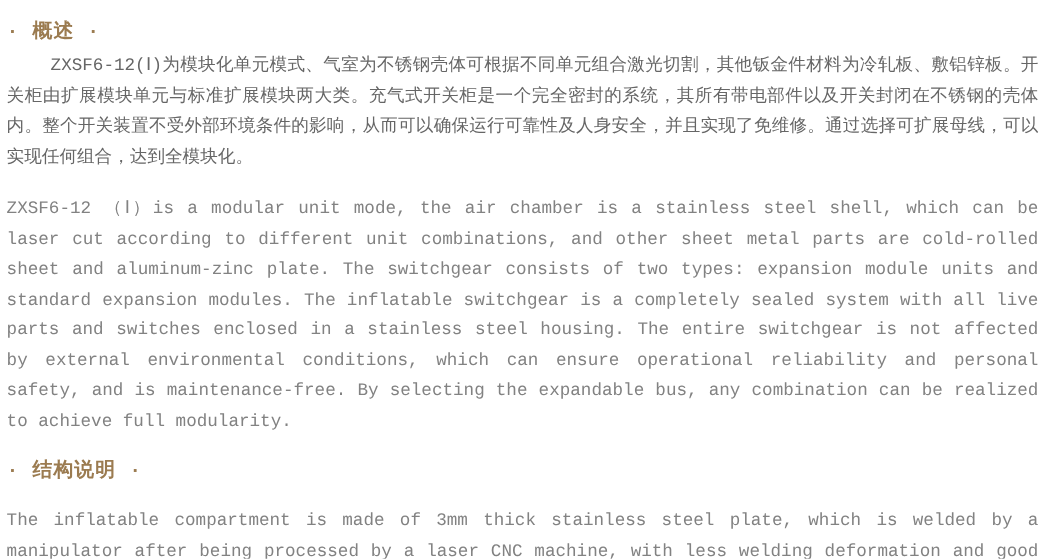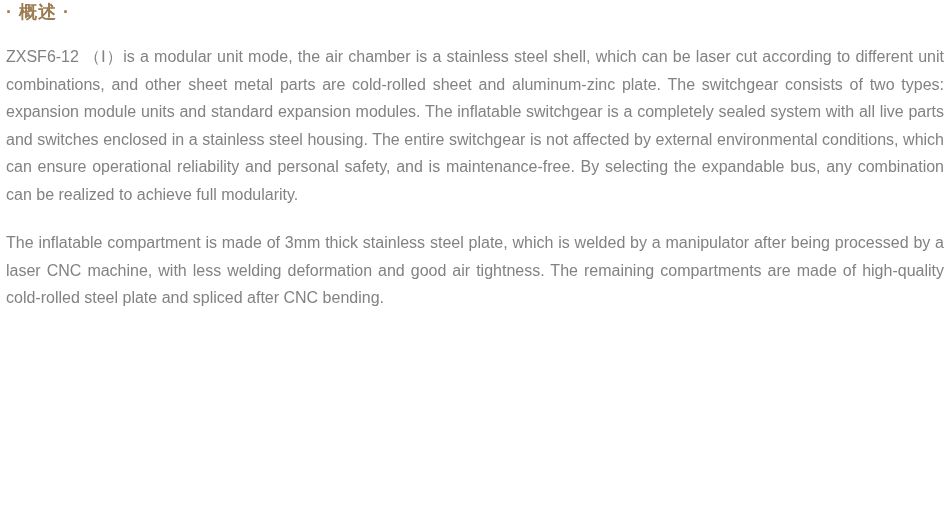--- a/index.html
+++ b/index.html
@@ -7,22 +7,22 @@
     padding: 0;
     background: #ffffff;
     width: 950px;
     height: 508px;
     overflow: hidden;
   }
   .doc {
     box-sizing: border-box;
     width: 950px;
     height: 508px;
-    padding: 1px 6px 0 6px;
-    font-family: Liberation Sans, sans-serif;
+    padding: 19px 6px 0 6px;
+    font-family: Liberation Mono, monospace;
   }
   .section { margin: 0; }
   .section.second { margin-top: 21px; }
   .heading {
     font-size: 18px;
     line-height: 22px;
     font-weight: bold;
     color: #9b7b50;
     margin: 0 0 6px 0;
     letter-spacing: 1px;
@@ -42,20 +42,22 @@
     margin-top: 20px;
   }
 </style>
 </head>
 <body>
 
 <div class="doc">
 
   <div class="section">
     <h2 class="heading">· 概述 ·</h2>
+    <p class="para cn">ZXSF6-12(Ⅰ)为模块化单元模式、气室为不锈钢壳体可根据不同单元组合激光切割，其他钣金件材料为冷轧板、敷铝锌板。开关柜由扩展模块单元与标准扩展模块两大类。充气式开关柜是一个完全密封的系统，其所有带电部件以及开关封闭在不锈钢的壳体内。整个开关装置不受外部环境条件的影响，从而可以确保运行可靠性及人身安全，并且实现了免维修。通过选择可扩展母线，可以实现任何组合，达到全模块化。</p>
     <p class="para en">ZXSF6-12 （Ⅰ）is a modular unit mode, the air chamber is a stainless steel shell, which can be laser cut according to different unit combinations, and other sheet metal parts are cold-rolled sheet and aluminum-zinc plate. The switchgear consists of two types: expansion module units and standard expansion modules. The inflatable switchgear is a completely sealed system with all live parts and switches enclosed in a stainless steel housing. The entire switchgear is not affected by external environmental conditions, which can ensure operational reliability and personal safety, and is maintenance-free. By selecting the expandable bus, any combination can be realized to achieve full modularity.</p>
   </div>
 
   <div class="section second">
+    <h2 class="heading">· 结构说明 ·</h2>
     <p class="para en">The inflatable compartment is made of 3mm thick stainless steel plate, which is welded by a manipulator after being processed by a laser CNC machine, with less welding deformation and good air tightness. The remaining compartments are made of high-quality cold-rolled steel plate and spliced after CNC bending.</p>
   </div>
 
 </div>
 
 </body></html>

